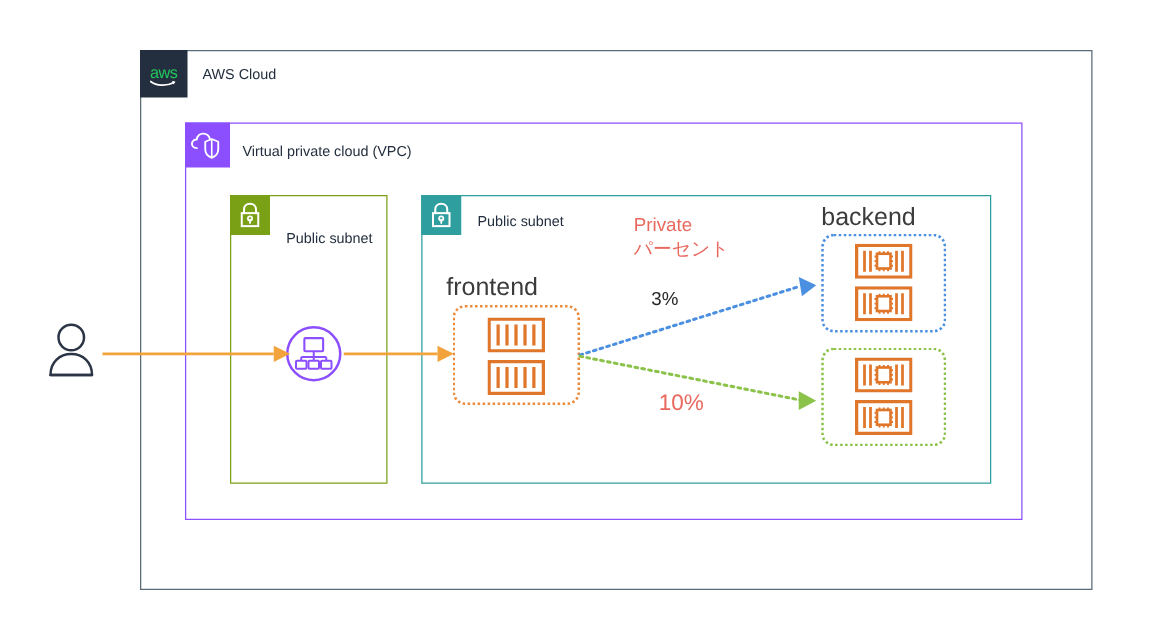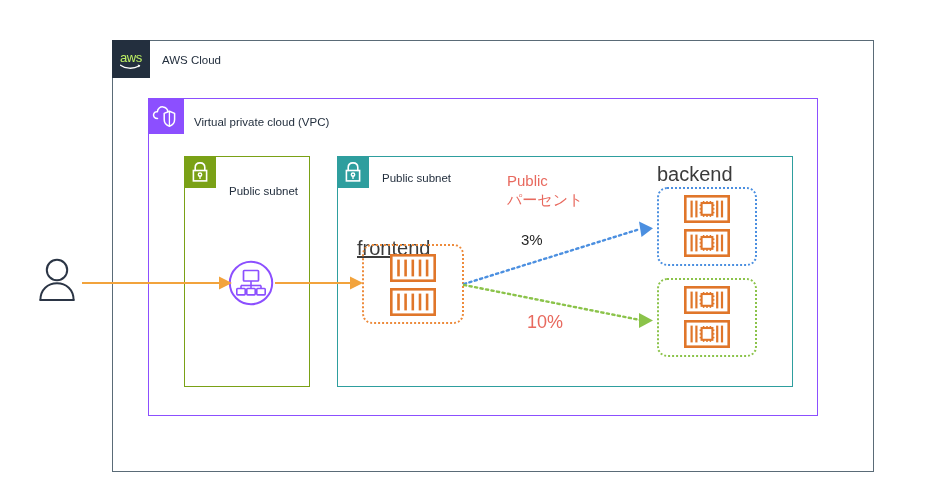--- a/index.html
+++ b/index.html
@@ -61,21 +61,21 @@
     align-items: center;
     justify-content: center;
   }
 
   #aws-logo-box {
     left: 112px; top: 40px;
     width: 38px; height: 38px;
     background: #232f3e;
   }
   #aws-logo-box .aws-word {
-    color: #bef264;
+    color: #22c55e;
     font-size: 13px;
     letter-spacing: -0.4px;
     font-family: "Liberation Sans", sans-serif;
     line-height: 1;
     position: relative;
     top: -2px;
   }
   #aws-logo-swoosh {
     position: absolute;
     left: 8px; bottom: 8px;
@@ -142,21 +142,21 @@
     border: 2.5px dotted #8bc34a;
   }
 
   .group-title {
     position: absolute;
     font-size: 20px;
     color: #3b3b3b;
     white-space: nowrap;
     line-height: 1;
   }
-  #frontend-title { left: 357px; top: 238px; text-decoration: underline; }
+  #frontend-title { left: 357px; top: 220px; }
   #backend-title  { left: 657px; top: 164px; }
 
   
   .res-icon {
     position: absolute;
     width: 46px; height: 28px;
   }
   #frontend-icon-1 { left: 390px; top: 254px; }
   #frontend-icon-2 { left: 390px; top: 288px; }
   #backend-blue-icon-1  { left: 684px; top: 195px; }
@@ -421,19 +421,19 @@
       <path d="M639 221.5 L653 228.2 L641.5 237 Z" fill="#4b8fe0"></path>
     </g>
 
     <g>
       <line x1="464" y1="285" x2="640" y2="320" stroke="#8bc34a" stroke-width="2.4" stroke-dasharray="2.2 3.4" stroke-linecap="round"></line>
       <path d="M639 313 L653 320.6 L639 328 Z" fill="#8bc34a"></path>
     </g>
   </svg>
 
   <div class="anno" id="canary-annotation">
-    <div>Public</div>
+    <div>Private</div>
     <div>パーセント</div>
   </div>
   <div class="anno" id="pct-90-label">3%</div>
   <div class="anno" id="pct-10-label">10%</div>
 
 </div>
 
 </body></html>

